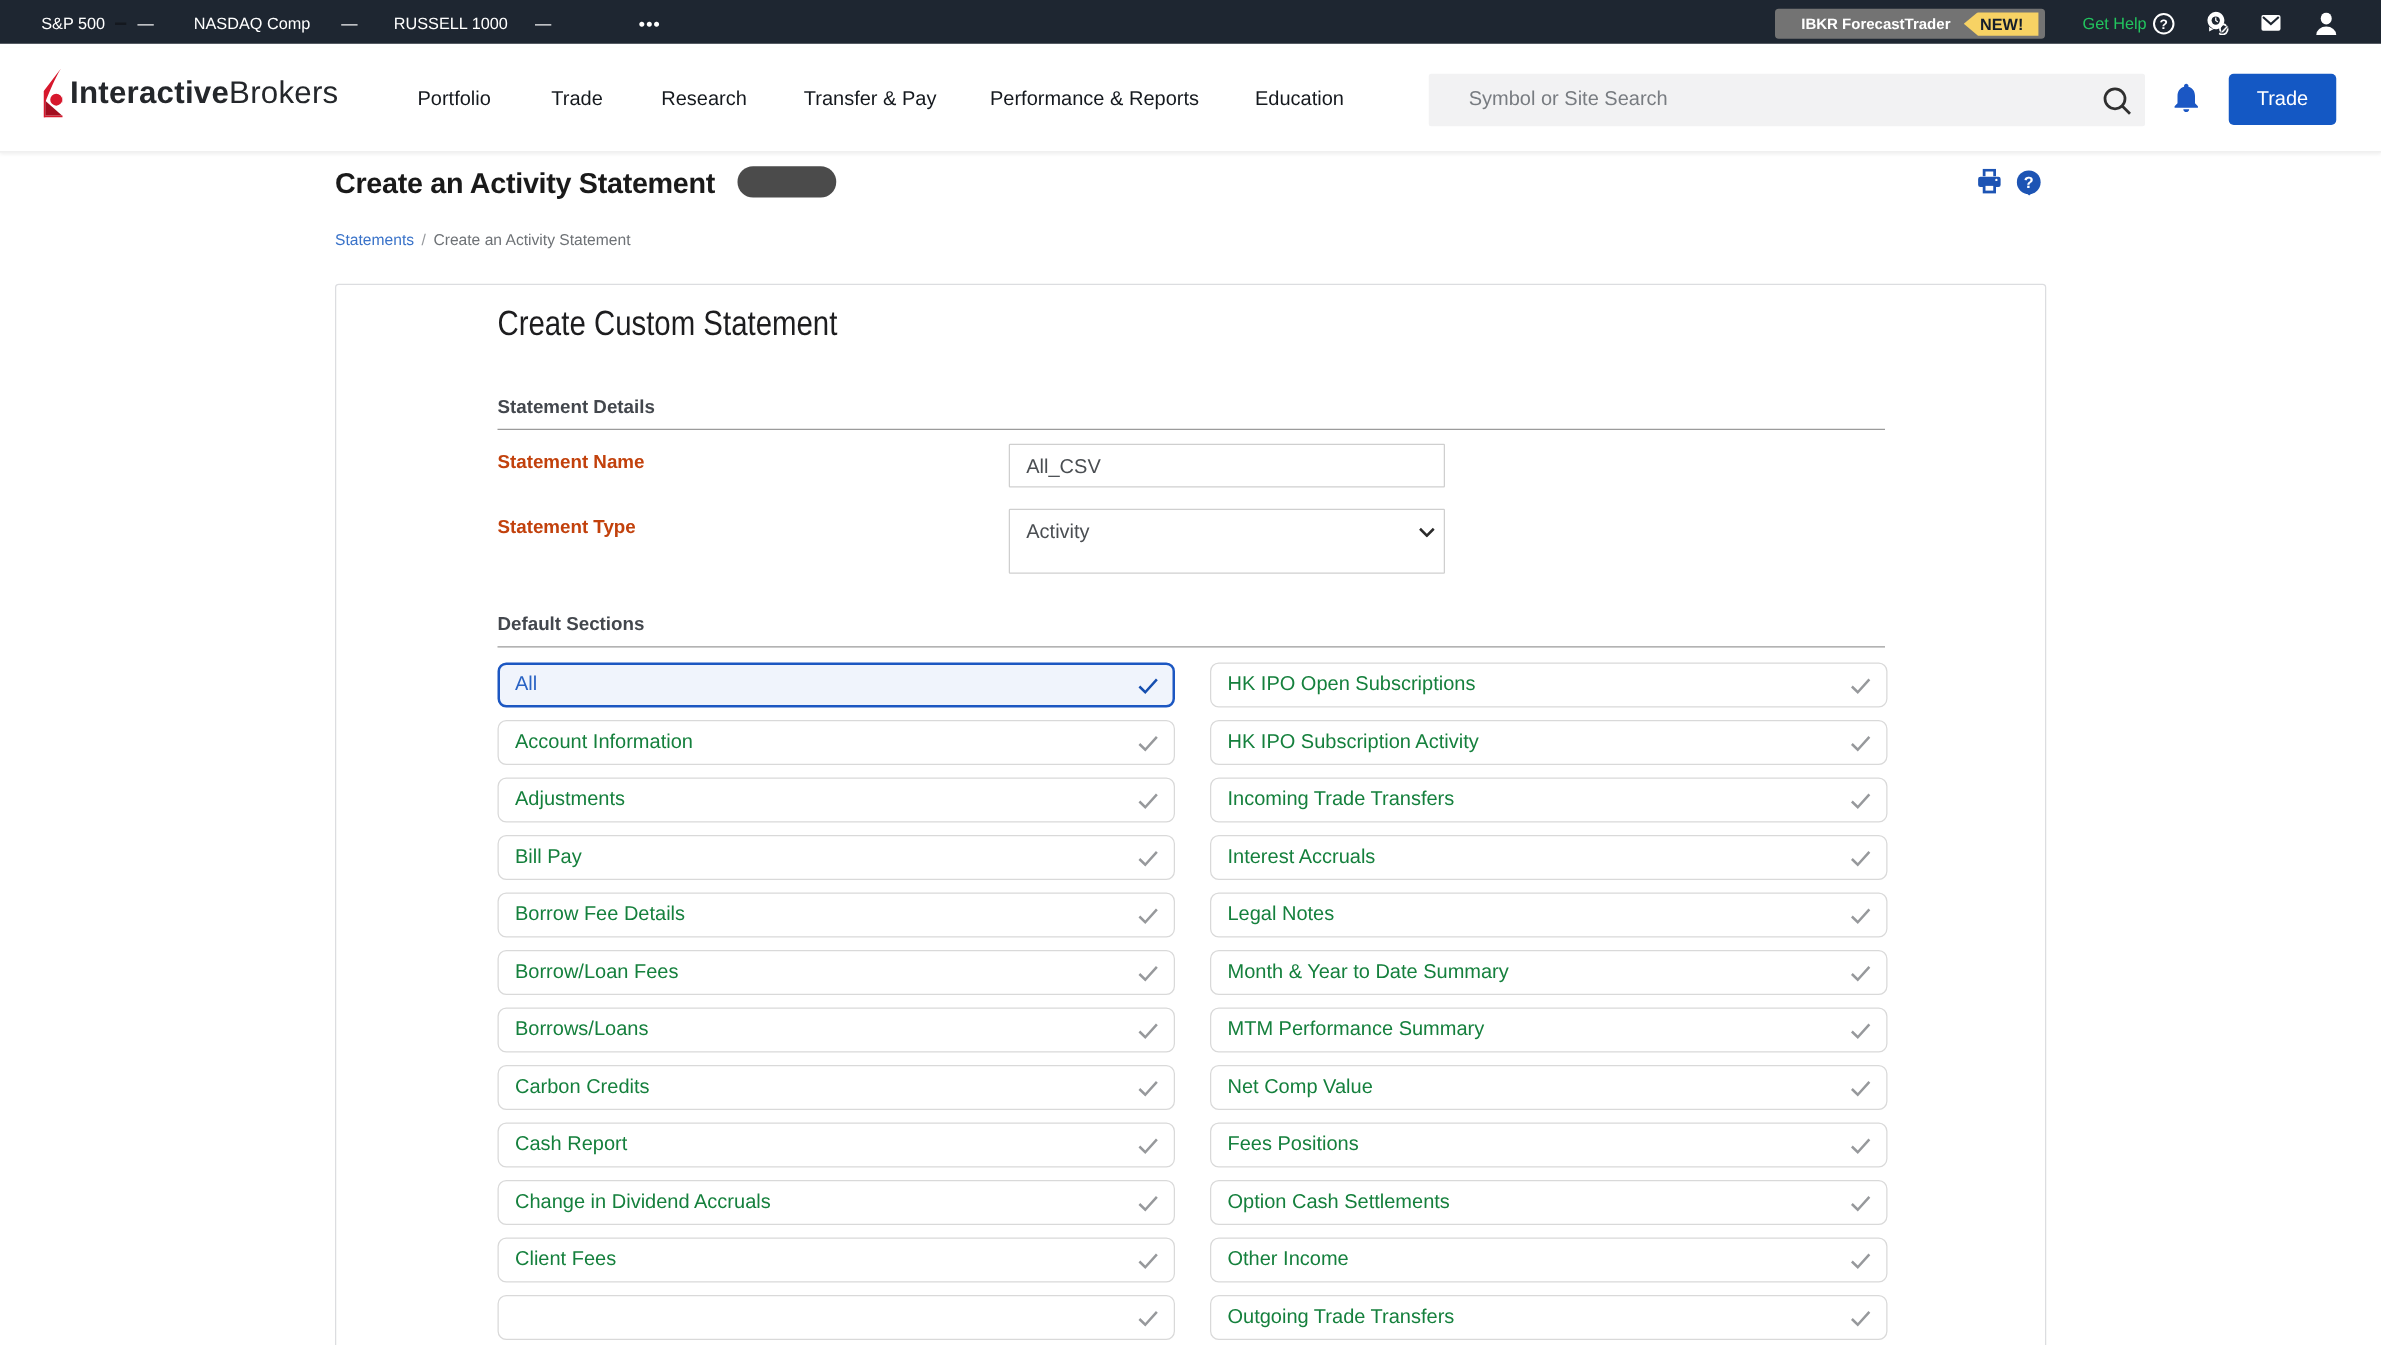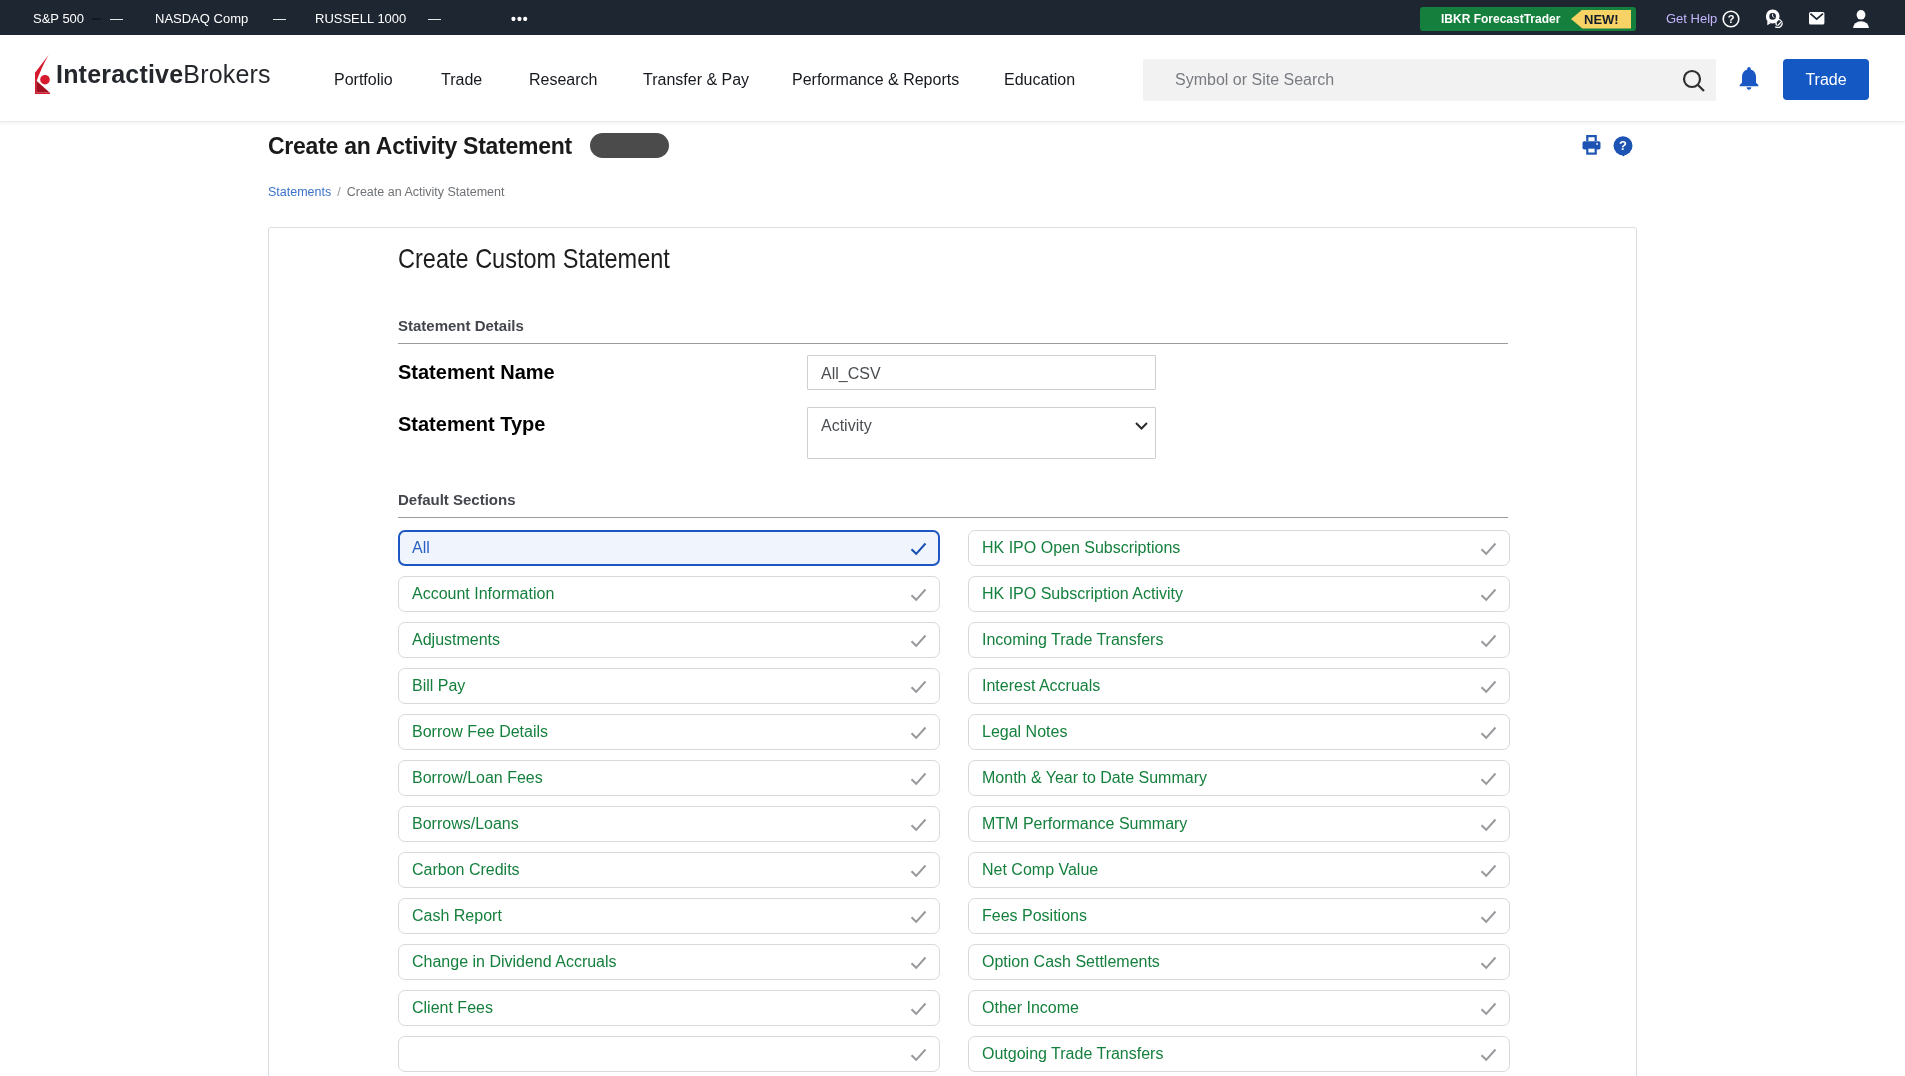--- a/index.html
+++ b/index.html
@@ -5,26 +5,26 @@
 * { margin:0; padding:0; box-sizing:border-box; }
 html,body { width:1905px; height:1076px; background:#fff; font-family:"Liberation Sans", sans-serif; overflow:hidden; position:relative; }
 .abs { position:absolute; }
 
 
 .ticker { position:absolute; top:0; left:0; width:1905px; height:35px; background:#1e2631; }
 .ticker .t { position:absolute; top:0; height:38px; line-height:38px; color:#fff; font-size:13px; white-space:nowrap; }
 .ticker .dash { color:#fff; }
 .ticker .dots { letter-spacing:1px; font-size:14px; font-weight:bold; }
 
-.ft-btn { position:absolute; left:1420px; top:7px; width:216px; height:24px; background:#15803d; border-radius:3px; }
+.ft-btn { position:absolute; left:1420px; top:7px; width:216px; height:24px; background:#737373; border-radius:3px; }
 .ft-btn .lbl { position:absolute; left:21px; top:0; line-height:24px; color:#fff; font-size:12px; font-weight:bold; }
 .ft-new { position:absolute; right:5px; top:2.5px; width:60px; height:19px; background:#f7d264; clip-path:polygon(0 50%, 19% 0, 100% 0, 100% 100%, 19% 100%); }
 .ft-new span { position:absolute; left:13px; top:0; line-height:19px; font-size:13px; font-weight:bold; color:#141e2b; }
 
-.gethelp { position:absolute; left:1666px; top:0; line-height:38px; color:#c4b5fd; font-size:13px; }
+.gethelp { position:absolute; left:1666px; top:0; line-height:38px; color:#22c55e; font-size:13px; }
 
 
 .header { position:absolute; top:38px; left:0; width:1905px; height:84px; background:#fff; border-bottom:1px solid #ebebeb; box-shadow:0 1px 3px rgba(0,0,0,0.07); }
 .logotext { position:absolute; left:56px; top:55px; height:38px; line-height:38px; font-size:25px; color:#24272b; letter-spacing:0.2px; }
 .logotext b { font-weight:bold; }
 .nav { position:absolute; top:38px; height:84px; line-height:84px; font-size:16px; color:#15191e; white-space:nowrap; }
 .search { position:absolute; left:1143px; top:59px; width:573px; height:42px; background:#f2f2f3; border-radius:2px; }
 .search .ph { position:absolute; left:32px; top:0; line-height:42px; font-size:16px; color:#787c81; }
 .tradebtn { position:absolute; left:1783px; top:59px; width:86px; height:41px; background:#1458c4; border-radius:4px; color:#fff; font-size:16px; text-align:center; line-height:41px; }
 
@@ -33,21 +33,21 @@
 .pill { position:absolute; left:590px; top:133px; width:79px; height:25px; border-radius:13px; background:#4b4b4b; }
 .crumbs { position:absolute; left:268px; top:185px; font-size:12.5px; color:#6e7276; }
 .crumbs a { color:#3a73c9; text-decoration:none; }
 .crumbs .sep { color:#96999d; margin:0 6px; }
 
 
 .card { position:absolute; left:268px; top:227px; width:1369px; height:880px; background:#fff; border:1px solid #dcdde0; border-radius:3px; }
 .cardtitle { position:absolute; left:398px; top:243px; font-size:28px; color:#1d1d1f; transform:scaleX(0.84); transform-origin:left center; }
 .sech { position:absolute; left:398px; font-size:15px; font-weight:bold; color:#43474d; }
 .secline { position:absolute; left:398px; width:1110px; height:1px; background:#9b9b9b; }
-.flabel { position:absolute; left:398px; font-size:20px; font-weight:bold; color:#000000;text-align:right; }
+.flabel { position:absolute; left:398px; font-size:15px; font-weight:bold; color:#c2410c;text-align:right; }
 .finput { position:absolute; left:779px; width:349px; background:#fff; border:1px solid #cfcfcf; border-radius:1px; font-size:16px; color:#4a4e52;margin-left:28px; }
 .finput span { position:absolute; left:13px; top:0; }
 
 
 .item { position:absolute; width:542px; height:36px; border:1px solid #d9d9d9; border-radius:7px; background:#fff; }
 .item .txt { position:absolute; left:13px; top:0; line-height:34px; font-size:16px; color:#15803d; white-space:nowrap; }
 .item svg { position:absolute; right:12px; top:11px; }
 .item.sel { border:2px solid #1c57c2; background:#f0f4fc; }
 .item.sel .txt { color:#2a63c4; line-height:32px; left:12px; }
 .item.sel svg { top:10px; right:11px; }

